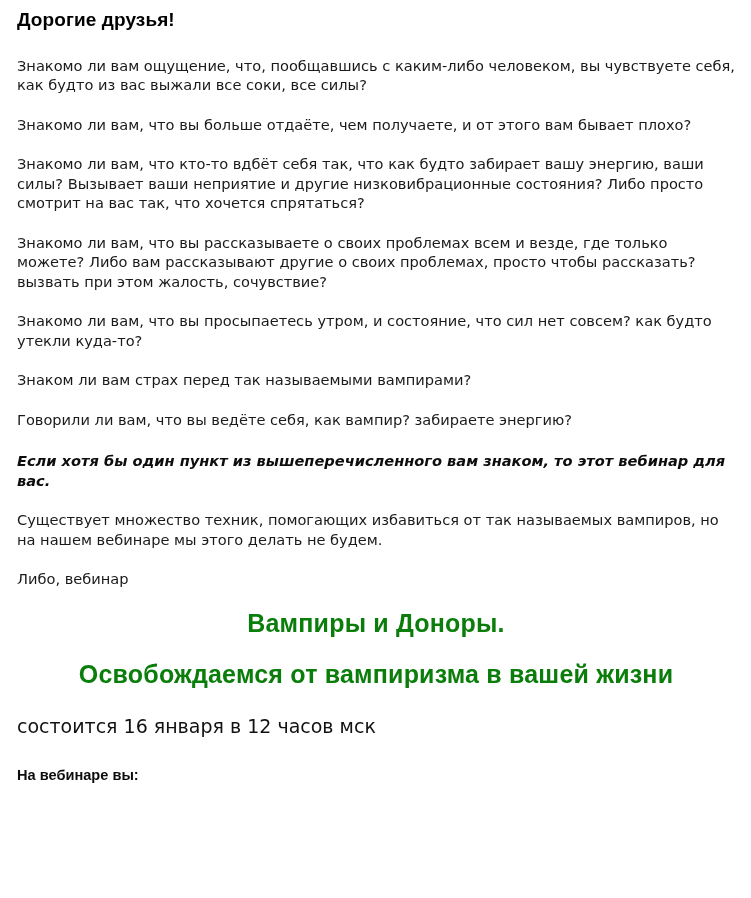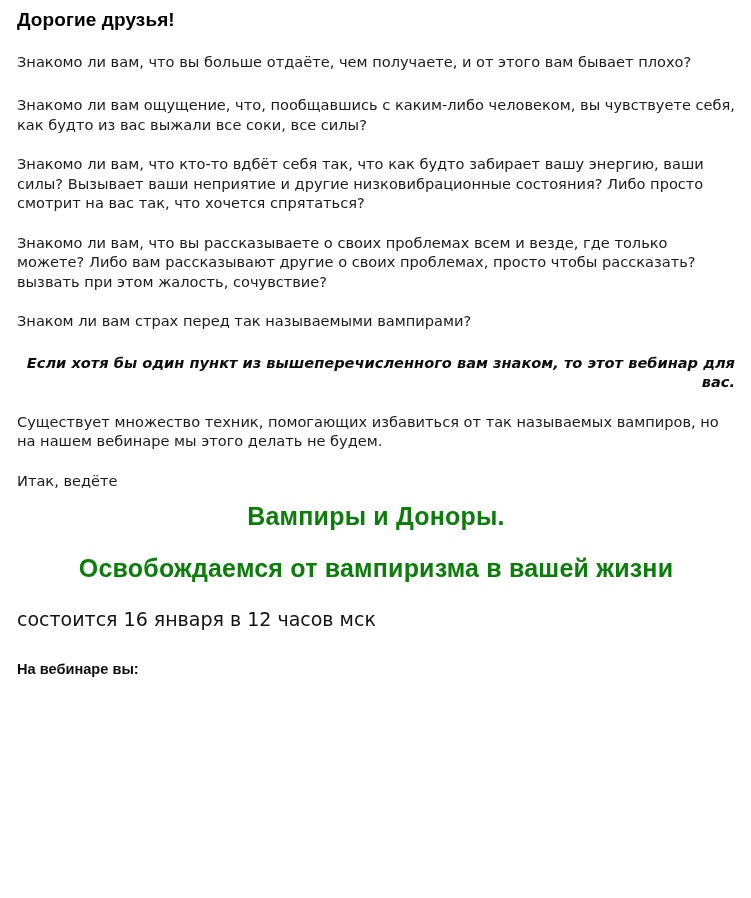--- a/index.html
+++ b/index.html
@@ -43,24 +43,23 @@
     margin-top: 24px;
   }
   p.emphasis {
     font-size: 14.6px;
     line-height: 19.5px;
     font-weight: bold;
     font-style: italic;
     color: #0d0d0d;
     margin: 22px 0 0 0;
     padding: 0;
-    text-align: right;
   }
   .green-block {
-    margin-top: 12px;
+    margin-top: 20px;
   }
   h2.green-title {
     font-family: "Liberation Sans", "DejaVu Sans", sans-serif;
     font-size: 25px;
     font-weight: bold;
     text-align: center;
     margin: 0;
     padding: 0;
     line-height: 1.18;
     letter-spacing: 0.2px;
@@ -86,39 +85,41 @@
     line-height: 1.3;
   }
 </style>
 </head>
 <body>
 
 <div class="page">
 
   <h1 class="main-title">Дорогие друзья!</h1>
 
+  <p class="body-text first">Знакомо ли вам ощущение, что, пообщавшись с каким-либо человеком, вы чувствуете себя, как будто из вас выжали все соки, все силы?</p>
+
   <p class="body-text">Знакомо ли вам, что вы больше отдаёте, чем получаете, и от этого вам бывает плохо?</p>
-
-  <p class="body-text first">Знакомо ли вам ощущение, что, пообщавшись с каким-либо человеком, вы чувствуете себя, как будто из вас выжали все соки, все силы?</p>
 
 
   <p class="body-text">Знакомо ли вам, что кто-то вдбёт себя так, что как будто забирает вашу энергию, ваши силы? Вызывает ваши неприятие и другие низковибрационные состояния? Либо просто смотрит на вас так, что хочется спрятаться?</p>
 
   <p class="body-text">Знакомо ли вам, что вы рассказываете о своих проблемах всем и везде, где только можете? Либо вам рассказывают другие о своих проблемах, просто чтобы рассказать? вызвать при этом жалость, сочувствие?</p>
 
+  <p class="body-text">Знакомо ли вам, что вы просыпаетесь утром, и состояние, что сил нет совсем? как будто утекли куда-то?</p>
 
   <p class="body-text">Знаком ли вам страх перед так называемыми вампирами?</p>
 
+  <p class="body-text">Говорили ли вам, что вы ведёте себя, как вампир? забираете энергию?</p>
 
   <p class="emphasis">Если хотя бы один пункт из вышеперечисленного вам знаком, то этот вебинар для вас.</p>
 
 
   <p class="body-text">Существует множество техник, помогающих избавиться от так называемых вампиров, но на нашем вебинаре мы этого делать не будем.</p>
 
-  <p class="body-text">Итак, ведёте</p>
+  <p class="body-text">Либо, вебинар</p>
 
   <div class="green-block">
     <h2 class="green-title" style="color: rgb(10, 125, 10);">Вампиры и Доноры.</h2>
     <h2 class="green-title second" style="color: rgb(10, 125, 10);">Освобождаемся от вампиризма в вашей жизни</h2>
   </div>
 
   <p class="event-when">состоится 16 января в 12 часов мск</p>
 
   <h3 class="section-head">На вебинаре вы:</h3>
 

